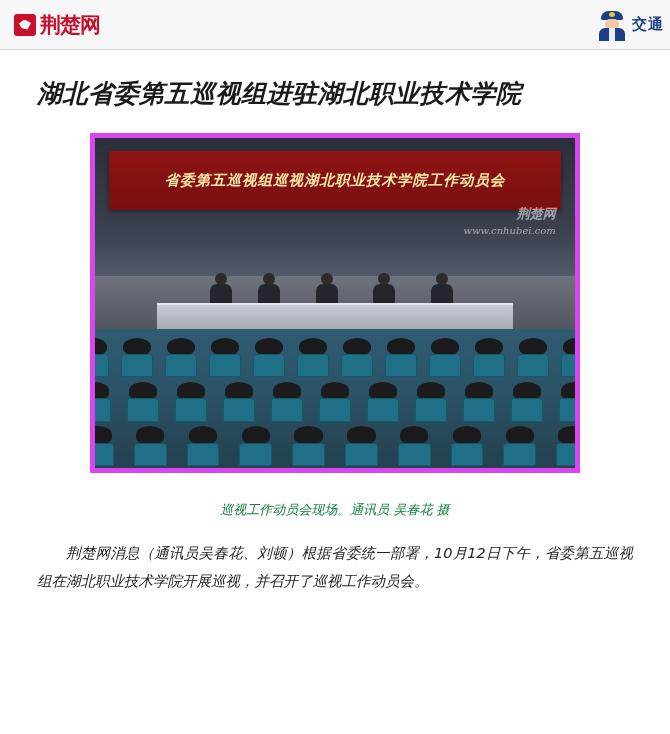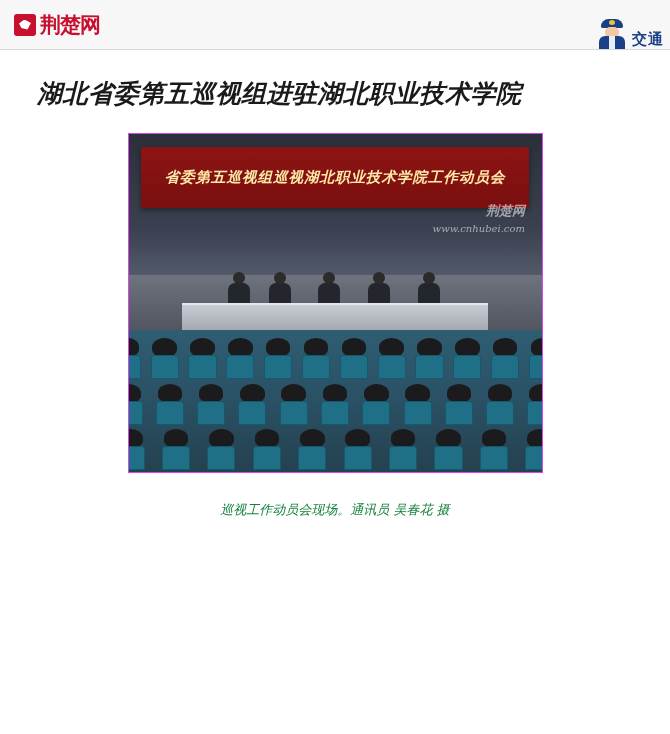--- a/index.html
+++ b/index.html
@@ -57,21 +57,21 @@
     color: #333;
     margin-left: 18px;
   }
   .nav-item { color: #333; text-decoration: none; white-space: nowrap; }
   .nav-sep { margin: 0 7px; color: #999; }
 
   .topbar-right {
     position: absolute;
     right: 0; top: 0; bottom: 0;
     display: flex;
-    align-items: flex-end;
+    align-items: center;
     padding-right: 6px;
   }
   .police-badge {
     width: 30px; height: 32px;
     position: relative;
     margin-right: 5px;
     flex: none;
   }
   .police-badge .cap {
     position: absolute; left: 4px; top: 2px;
@@ -163,27 +163,27 @@
   .ico-q    { background: #4a7fd4; }
   .ico-ren  { background: #2f7fd0; }
   .ico-wx   { background: #36b24a; }
 
   
   .photo-wrap {
     margin-top: 22px;
     text-align: center;
   }
   .photo {
-    width: 415px;
+    width: 490px;
     height: 340px;
     display: inline-block;
     position: relative;
     overflow: hidden;
     background: #14532d;
-    border: 1px solid #d946ef;
+    border: 5px solid #d946ef;
   }
   .ph-wall {
     position: absolute; left: 0; top: 0; right: 0; height: 44%;
     background: linear-gradient(#2a2f3a 0%, #3b4150 65%, #565d6d 100%);
   }
   .ph-banner {
     position: absolute;
     left: 3%; top: 4%;
     width: 94%; height: 18%;
     background: linear-gradient(#8d1414, #7a0f0f);
@@ -427,15 +427,16 @@
           <span class="seat"></span>
             <span class="seat"></span>
         </div>
       </div>
     </div>
   </div>
 
   <div class="caption">巡视工作动员会现场。通讯员 吴春花 摄</div>
 
   <div class="body-text">
+    <p>荆楚网消息（通讯员吴春花、刘顿）根据省委统一部署，10月12日下午，省委第五巡视组在湖北职业技术学院开展巡视，并召开了巡视工作动员会。</p>
   </div>
 
 </div>
 
 </body></html>

